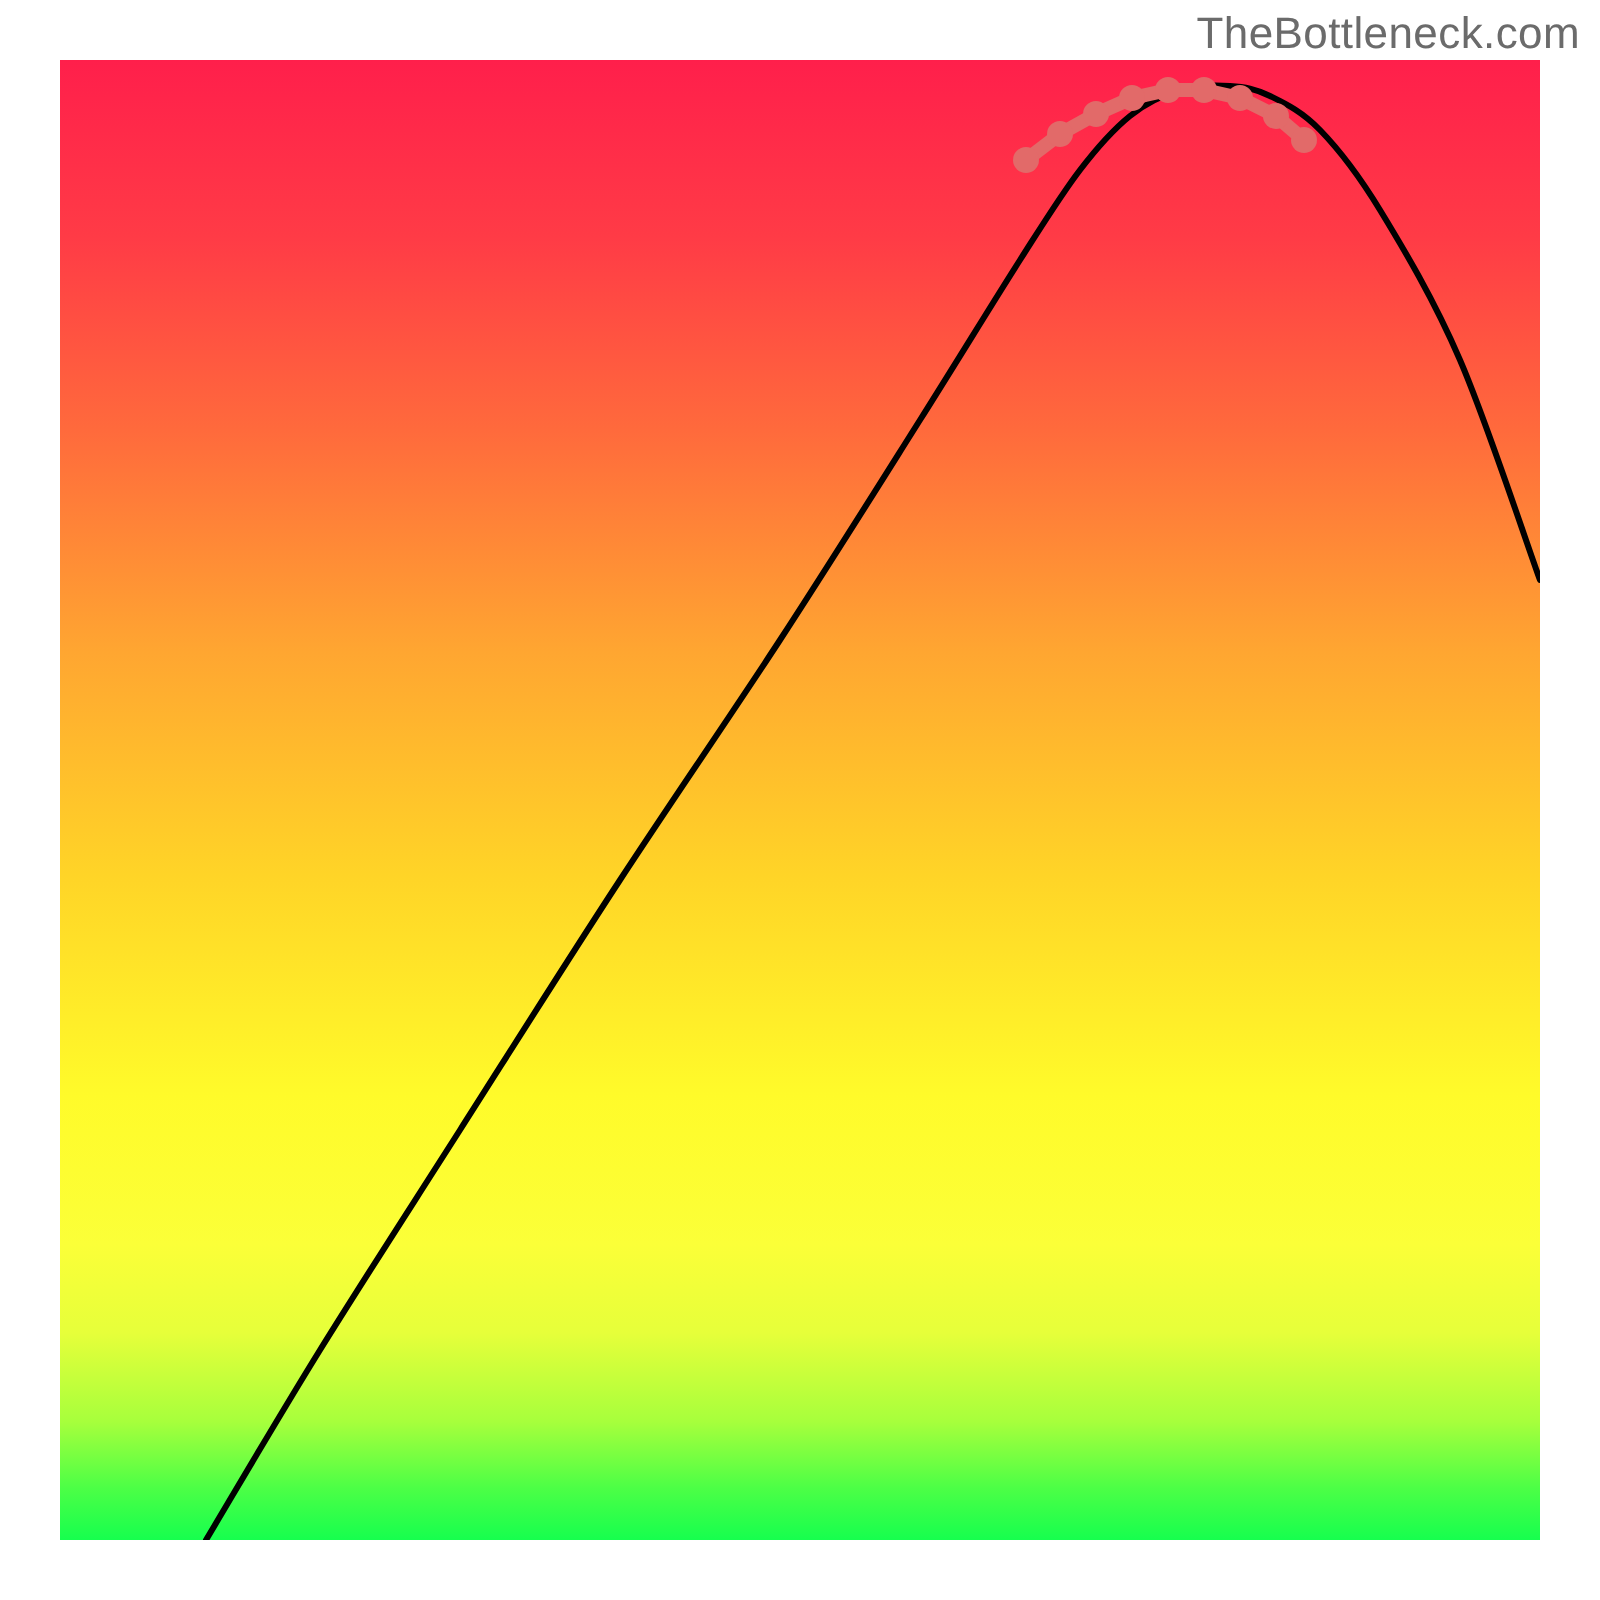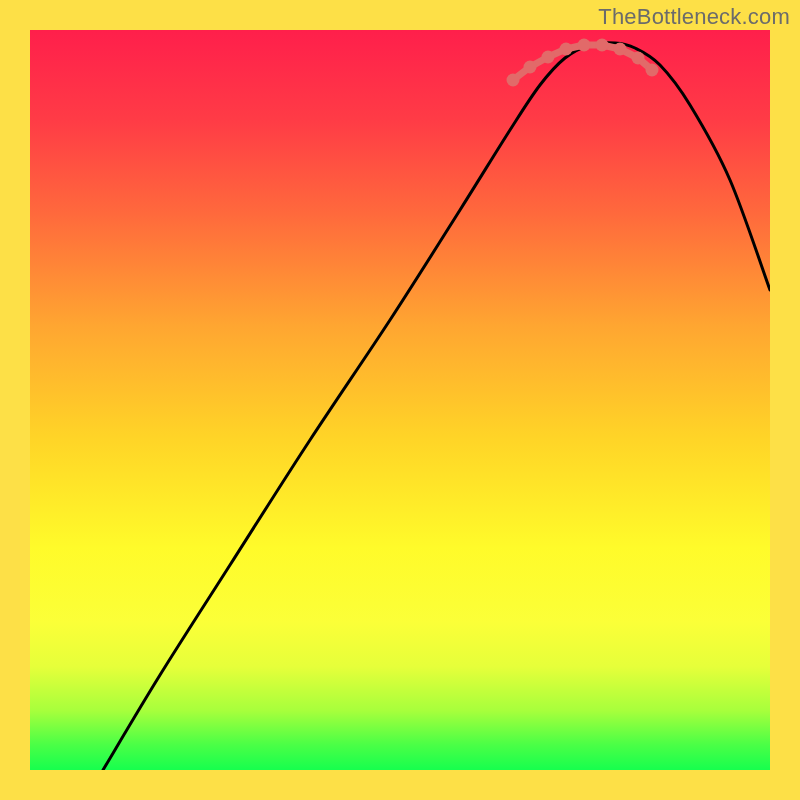--- a/index.html
+++ b/index.html
@@ -10,21 +10,21 @@
     background: #000;
     overflow: hidden;
     font-family: Arial, Helvetica, sans-serif;
   }
   .frame {
     position: absolute;
     left: 0;
     top: 0;
     width: 800px;
     height: 800px;
-    background: #fde047;
+    background: #ffffff;
   }
   .watermark {
     position: absolute;
     top: 4px;
     right: 10px;
     color: #6b6b6b;
     font-size: 22px;
     letter-spacing: 0.2px;
     user-select: none;
   }

